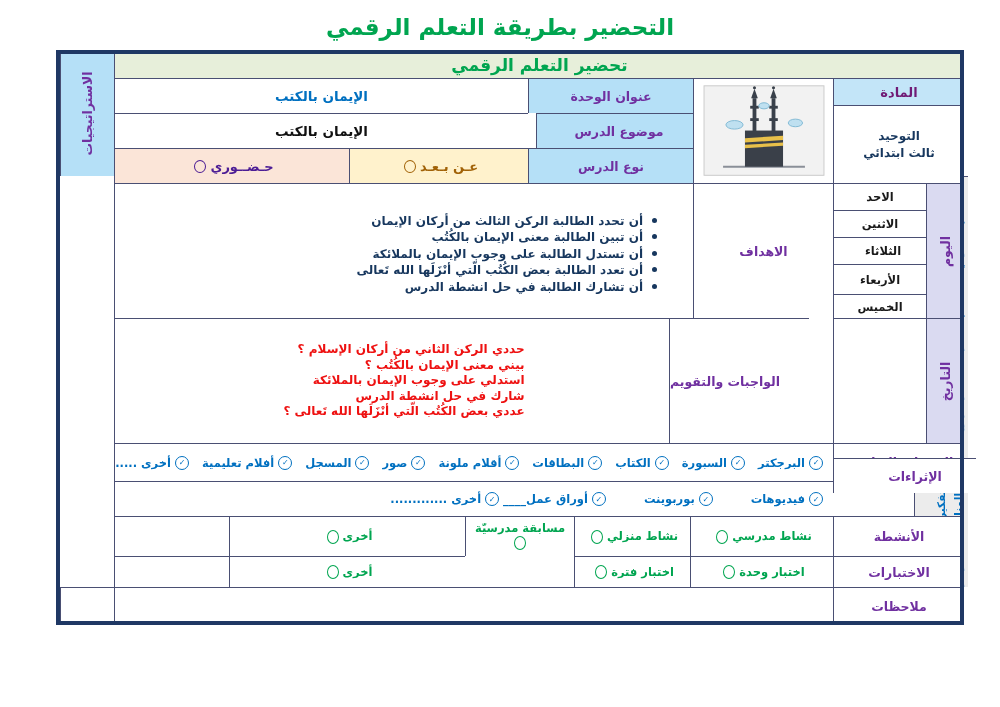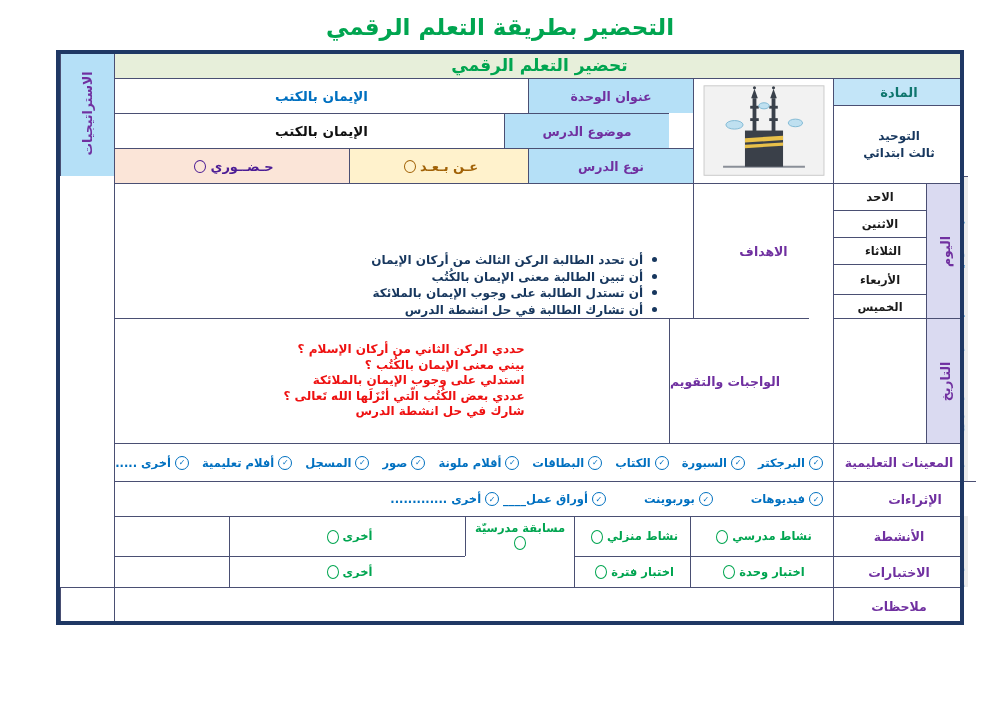--- a/index.html
+++ b/index.html
@@ -24,21 +24,21 @@
   .cell{
     position:absolute;box-sizing:border-box;
     border-left:1px solid #4a4f73;border-top:1px solid #4a4f73;
     background:#fff;
     display:flex;align-items:center;justify-content:center;
     overflow:hidden;
   }
   .hdr-green{background:#e7efda;color:#00a550;font-size:17px;font-weight:bold;}
   .lbl-blue{background:#b5e0f7;color:#7030a0;font-weight:bold;font-size:12.5px;}
   .lbl-purple{color:#7030a0;font-weight:bold;font-size:12.5px;}
-  .lbl-navy{background:#c3e5f8;color:#0f766e;font-weight:bold;font-size:13px;}
+  .lbl-navy{background:#c3e5f8;color:#701a75;font-weight:bold;font-size:13px;}
   .lavender{background:#dadaf1;}
   .grayside{background:#ececec;}
   .value-blue{color:#0070c0;font-weight:bold;font-size:13.5px;}
   .value-black{color:#111;font-weight:bold;font-size:13.5px;}
   .remote{background:#fff2cc;color:#a16207;font-weight:bold;font-size:13px;}
   .inperson{background:#fbe5d8;color:#4c1d95;font-weight:bold;font-size:13px;}
   .daycell{color:#1a1a1a;font-weight:bold;font-size:11.5px;}
   .subjval{color:#17375e;font-weight:bold;font-size:12px;text-align:center;line-height:17px;}
 
   
@@ -122,21 +122,21 @@
   <div class="cell value-blue" style="left:58px;top:28px;width:414px;height:35px;">
     <span>الإيمان بالكتب</span>
   </div>
   <div class="cell lbl-blue" style="left:472px;top:28px;width:165px;height:35px;">
     <span>عنوان الوحدة</span>
   </div>
 
   <div class="cell value-black" style="left:58px;top:63px;width:414px;height:35px;">
     <span>الإيمان بالكتب</span>
   </div>
-  <div class="cell lbl-blue" style="left:448px;top:63px;width:165px;height:35px;">
+  <div class="cell lbl-blue" style="left:480px;top:63px;width:165px;height:35px;">
     <span>موضوع الدرس</span>
   </div>
 
   <div class="cell inperson" style="left:58px;top:98px;width:235px;height:35px;">
     <span>حـضــوري</span>
     <span class="ocircle type-o"></span>
   </div>
   <div class="cell remote" style="left:293px;top:98px;width:179px;height:35px;">
     <span>عـن بـعـد</span>
     <span class="ocircle type-o"></span>
@@ -180,25 +180,26 @@
   <div class="cell lbl-navy" style="left:777px;top:28px;width:131px;height:27px;">
     <span>المادة</span>
   </div>
   <div class="cell subjval" style="left:777px;top:55px;width:131px;height:78px;">
     <div>
       <div>التوحيد</div>
       <div>ثالث ابتدائي</div>
     </div>
   </div>
 
-  <div class="cell" style="left:58px;top:133px;width:579px;height:135px;align-items:flex-end;">
+  <div class="cell" style="left:58px;top:133px;width:579px;height:135px;align-items:center;">
     <div class="obj-list">
       <div class="obj-line"><span class="bullet"></span><span>أن تحدد الطالبة الركن الثالث من أركان الإيمان</span></div>
       <div class="obj-line"><span class="bullet"></span><span>أن تبين الطالبة  معنى الإيمان بالكُتُب</span></div>
       <div class="obj-line"><span class="bullet"></span><span>أن تستدل الطالبة على وجوب الإيمان بالملائكة</span></div>
+      <div class="obj-line"><span class="bullet"></span><span>أن تعدد الطالبة  بعض الكُتُب الّتي أنْزَلَها الله تَعالى</span></div>
       <div class="obj-line"><span class="bullet"></span><span>أن تشارك الطالبة في حل انشطة الدرس</span></div>
     </div>
   </div>
   <div class="cell lbl-purple" style="left:637px;top:133px;width:140px;height:135px;">
     <span>الاهداف</span>
   </div>
 
   <div class="cell daycell" style="left:777px;top:133px;width:93px;height:27px;">
       <span>الاحد</span>
     </div>
@@ -216,22 +217,22 @@
     </div>
   <div class="cell lavender lbl-purple vwrap" style="left:870px;top:133px;width:38px;height:135px;">
     <span>اليوم</span>
   </div>
 
   <div class="cell" style="left:58px;top:268px;width:579px;height:125px;">
     <div class="hw-block">
       <div>حددي  الركن الثاني من أركان الإسلام ؟</div>
       <div>بيني  معنى الإيمان بالكُتُب ؟</div>
       <div>استدلي على وجوب الإيمان بالملائكة</div>
+      <div>شارك  في حل انشطة الدرس</div>
       <div>عددي  بعض الكُتُب الّتي أنْزَلَها الله تَعالى ؟</div>
-      <div>شارك  في حل انشطة الدرس</div>
     </div>
   </div>
   <div class="cell lbl-purple" style="left:613px;top:268px;width:140px;height:125px;justify-content:flex-end;">
     <span>الواجبات والتقويم</span>
   </div>
   <div class="cell" style="left:777px;top:268px;width:93px;height:125px;">
     <span></span>
   </div>
   <div class="cell lavender lbl-purple vwrap" style="left:870px;top:268px;width:38px;height:125px;">
     <span>التاريخ</span>
@@ -294,21 +295,21 @@
       <span class="item">
           <span class="ccheck"></span>
           <span>أوراق عمل____</span>
         </span>
       <span class="item" style="margin-right:-34px;">
           <span class="ccheck"></span>
           <span>أخرى .............</span>
         </span>
     </div>
   </div>
-  <div class="cell lbl-purple" style="left:777px;top:431px;width:143px;height:35px;padding-left:20px;">
+  <div class="cell lbl-purple" style="left:777px;top:408px;width:143px;height:35px;padding-left:20px;">
     <span>الإثراءات</span>
   </div>
 
   <div class="cell" style="left:58px;top:466px;width:115px;height:40px;"></div>
   <div class="cell greenitem" style="left:173px;top:466px;width:236px;height:40px;">
     <span>أخرى</span>
       <span class="ocircle"></span>
   </div>
   <div class="cell greenitem" style="left:409px;top:466px;width:109px;height:40px;">
     <span style="display:inline-block;"><span>مسابقة مدرسيّة</span> <span class="ocircle"></span></span>

